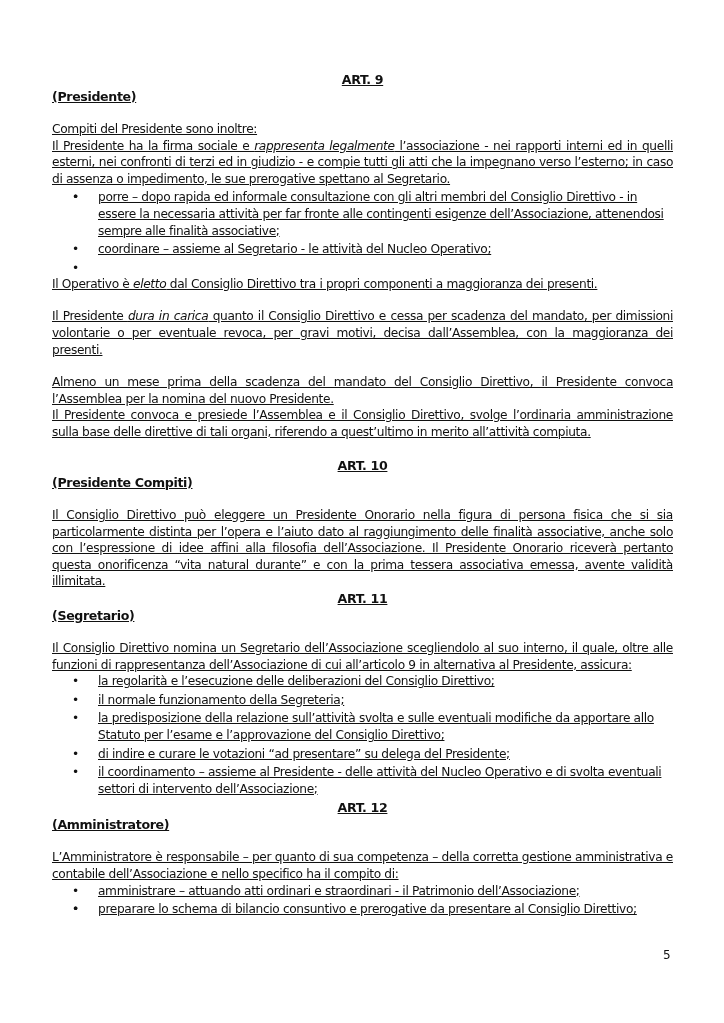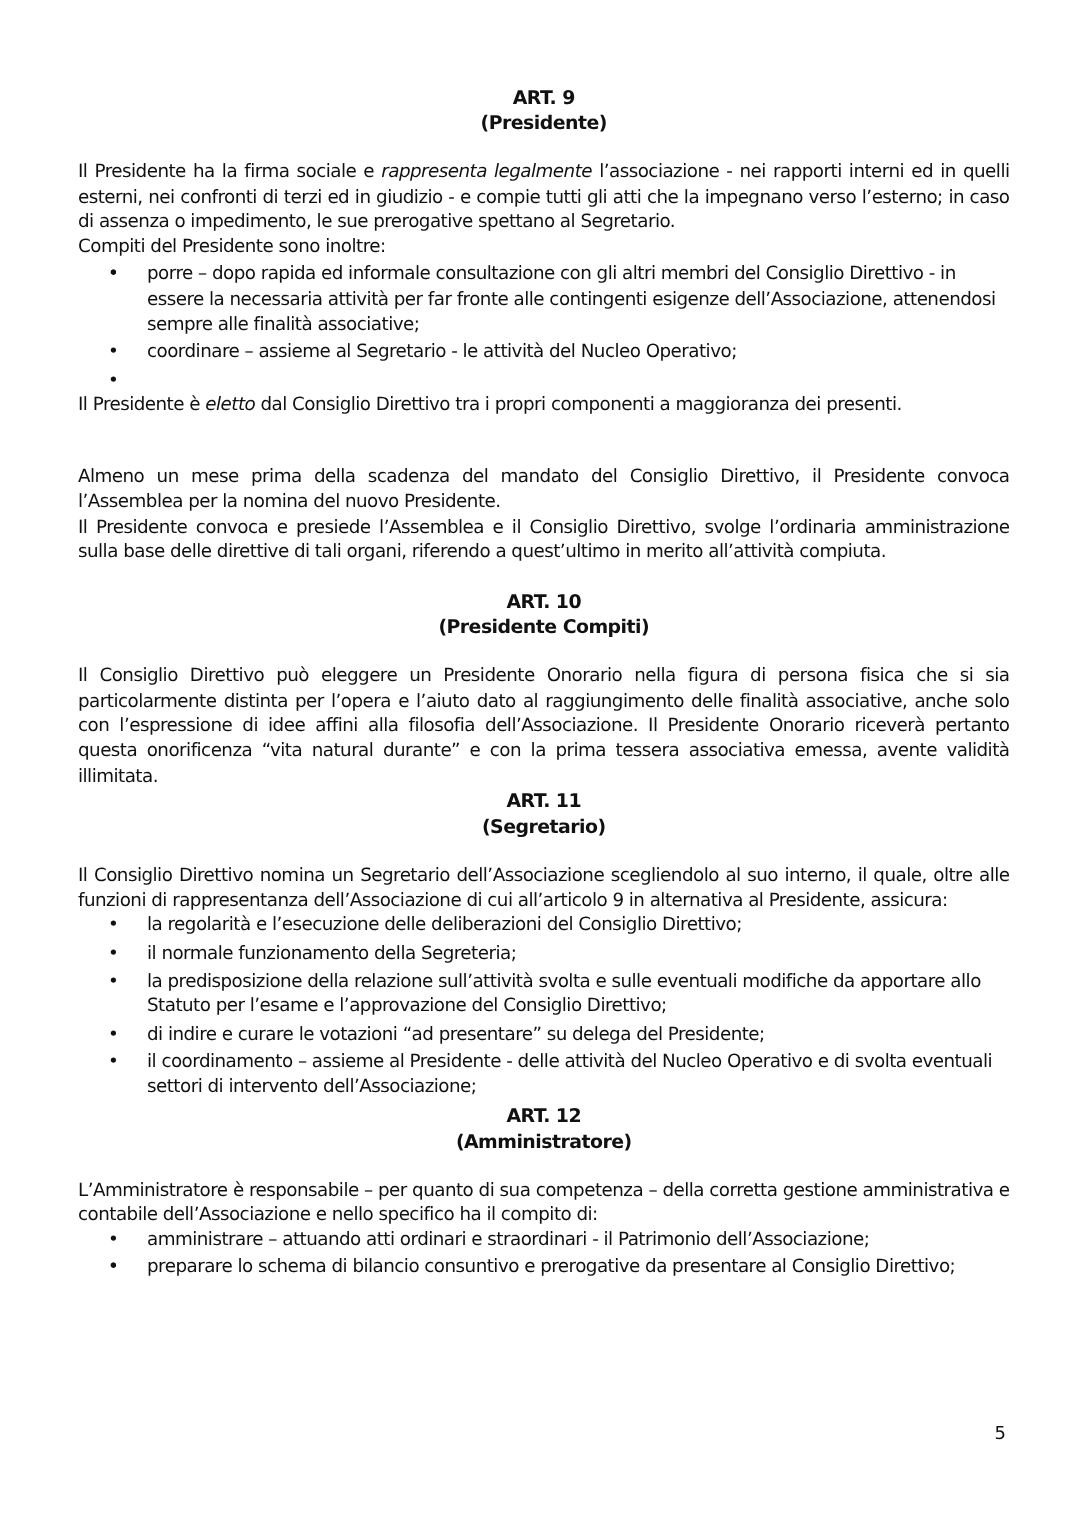--- a/index.html
+++ b/index.html
@@ -1,48 +1,49 @@
 <!DOCTYPE html>
 <html><head>
 <meta charset="utf-8">
 <style>
   html, body { margin: 0; padding: 0; background: #ffffff; }
   body { width: 724px; height: 1023px; position: relative; overflow: hidden;
          font-family: "DejaVu Sans", sans-serif; color: #111; }
-  .page { position: absolute; left: 52px; top: 56px; width: 621px; font-size: 12.2px; line-height: 16.6px; letter-spacing: -0.35px; }
+  .page { position: absolute; left: 52px; top: 71px; width: 621px; font-size: 12.2px; line-height: 16.6px; letter-spacing: -0.35px; text-decoration: underline; }
   .art-title { text-align: center; font-weight: bold; font-size: 12.6px; line-height: 17px; }
-  .art-sub { text-align: center; font-weight: bold; font-size: 12.6px; line-height: 17px; }
+  .art-sub { font-weight: bold; font-size: 12.6px; line-height: 17px; }
   p { margin: 0; text-align: justify; }
   .gap { height: 16px; }
   .gap-s { height: 16.5px; }
   ul { margin: 0; padding: 0; list-style: none; }
   li { position: relative; padding-left: 46px; text-align: left; margin-bottom: 2px; }
   li .bullet { position: absolute; left: 20px; top: 0; }
   .pagenum { position: absolute; left: 663px; top: 948px; font-size: 12px; }
 </style>
 </head>
 <body>
 
 <div class="page">
 
   <section>
     <div class="art-title">ART. 9</div>
     <div class="art-sub">(Presidente)</div>
     <div class="gap"></div>
+    <p>Compiti del Presidente sono inoltre:</p>
     <p><span>Il Presidente ha la firma sociale e </span><em>rappresenta legalmente</em><span> l’associazione - nei rapporti interni ed in quelli esterni, nei confronti di terzi ed in giudizio - e compie tutti gli atti che la impegnano verso l’esterno; in caso di assenza o impedimento, le sue prerogative spettano al Segretario.</span></p>
-    <p>Compiti del Presidente sono inoltre:</p>
     <ul>
       <li><span class="bullet">•</span></li>
       <li><span class="bullet">•</span><span>porre – dopo rapida ed informale consultazione con gli altri membri del Consiglio Direttivo - in essere la necessaria attività per far fronte alle contingenti esigenze dell’Associazione, attenendosi sempre alle finalità associative;</span></li>
       <li><span class="bullet">•</span><span>coordinare – assieme al Segretario - le attività del Nucleo Operativo;</span></li>
       <li><span class="bullet">•</span></li>
     </ul>
     <div class="gap"></div>
-    <p><span>Il Presidente è </span><em>eletto</em><span> dal Consiglio Direttivo tra i propri componenti a maggioranza dei presenti.</span></p>
+    <p><span>Il Operativo è </span><em>eletto</em><span> dal Consiglio Direttivo tra i propri componenti a maggioranza dei presenti.</span></p>
     <div class="gap"></div>
+    <p><span>Il Presidente </span><em>dura in carica</em><span> quanto il Consiglio Direttivo e cessa per scadenza del mandato, per dimissioni volontarie o per eventuale revoca, per gravi motivi, decisa dall’Assemblea, con la maggioranza dei presenti.</span></p>
     <div class="gap"></div>
     <p>Almeno un mese prima della scadenza del mandato del Consiglio Direttivo, il Presidente convoca l’Assemblea per la nomina del nuovo Presidente.</p>
     <p>Il Presidente convoca e presiede l’Assemblea e il Consiglio Direttivo, svolge l’ordinaria amministrazione sulla base delle direttive di tali organi, riferendo a quest’ultimo in merito all’attività compiuta.</p>
   </section>
 
   <div class="gap-s"></div>
 
   <section>
     <div class="art-title">ART. 10</div>
     <div class="art-sub">(Presidente Compiti)</div>

